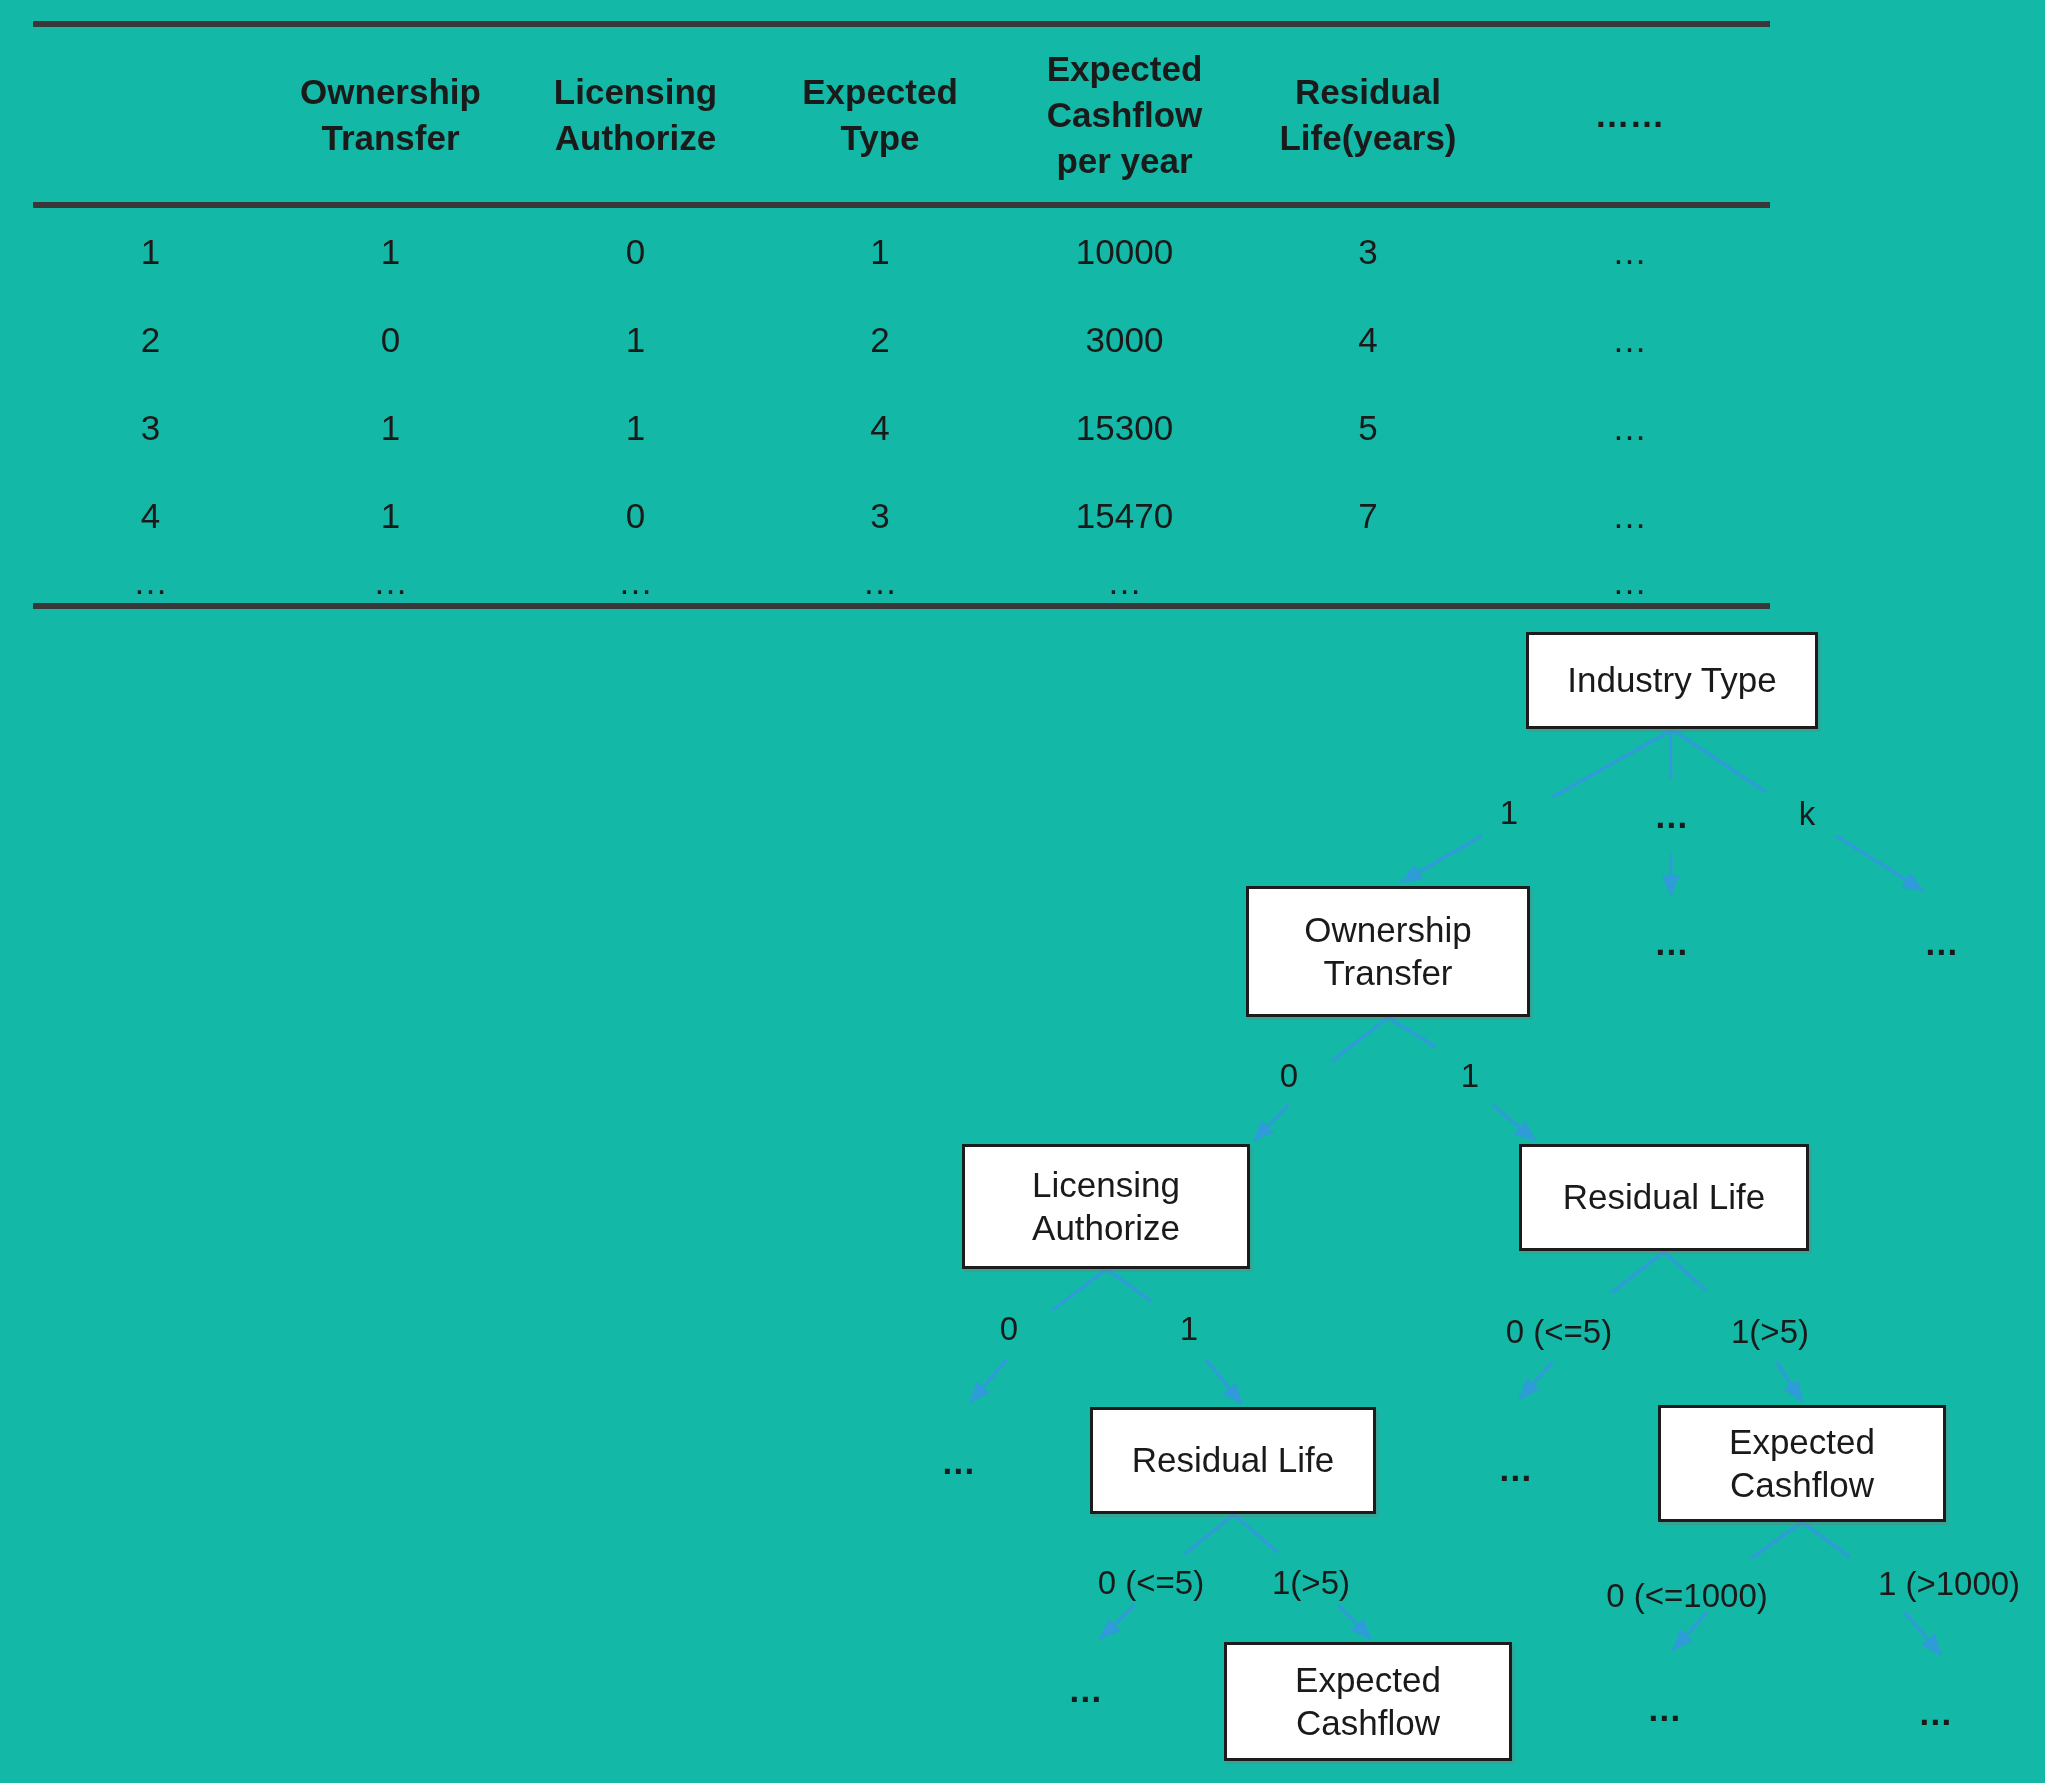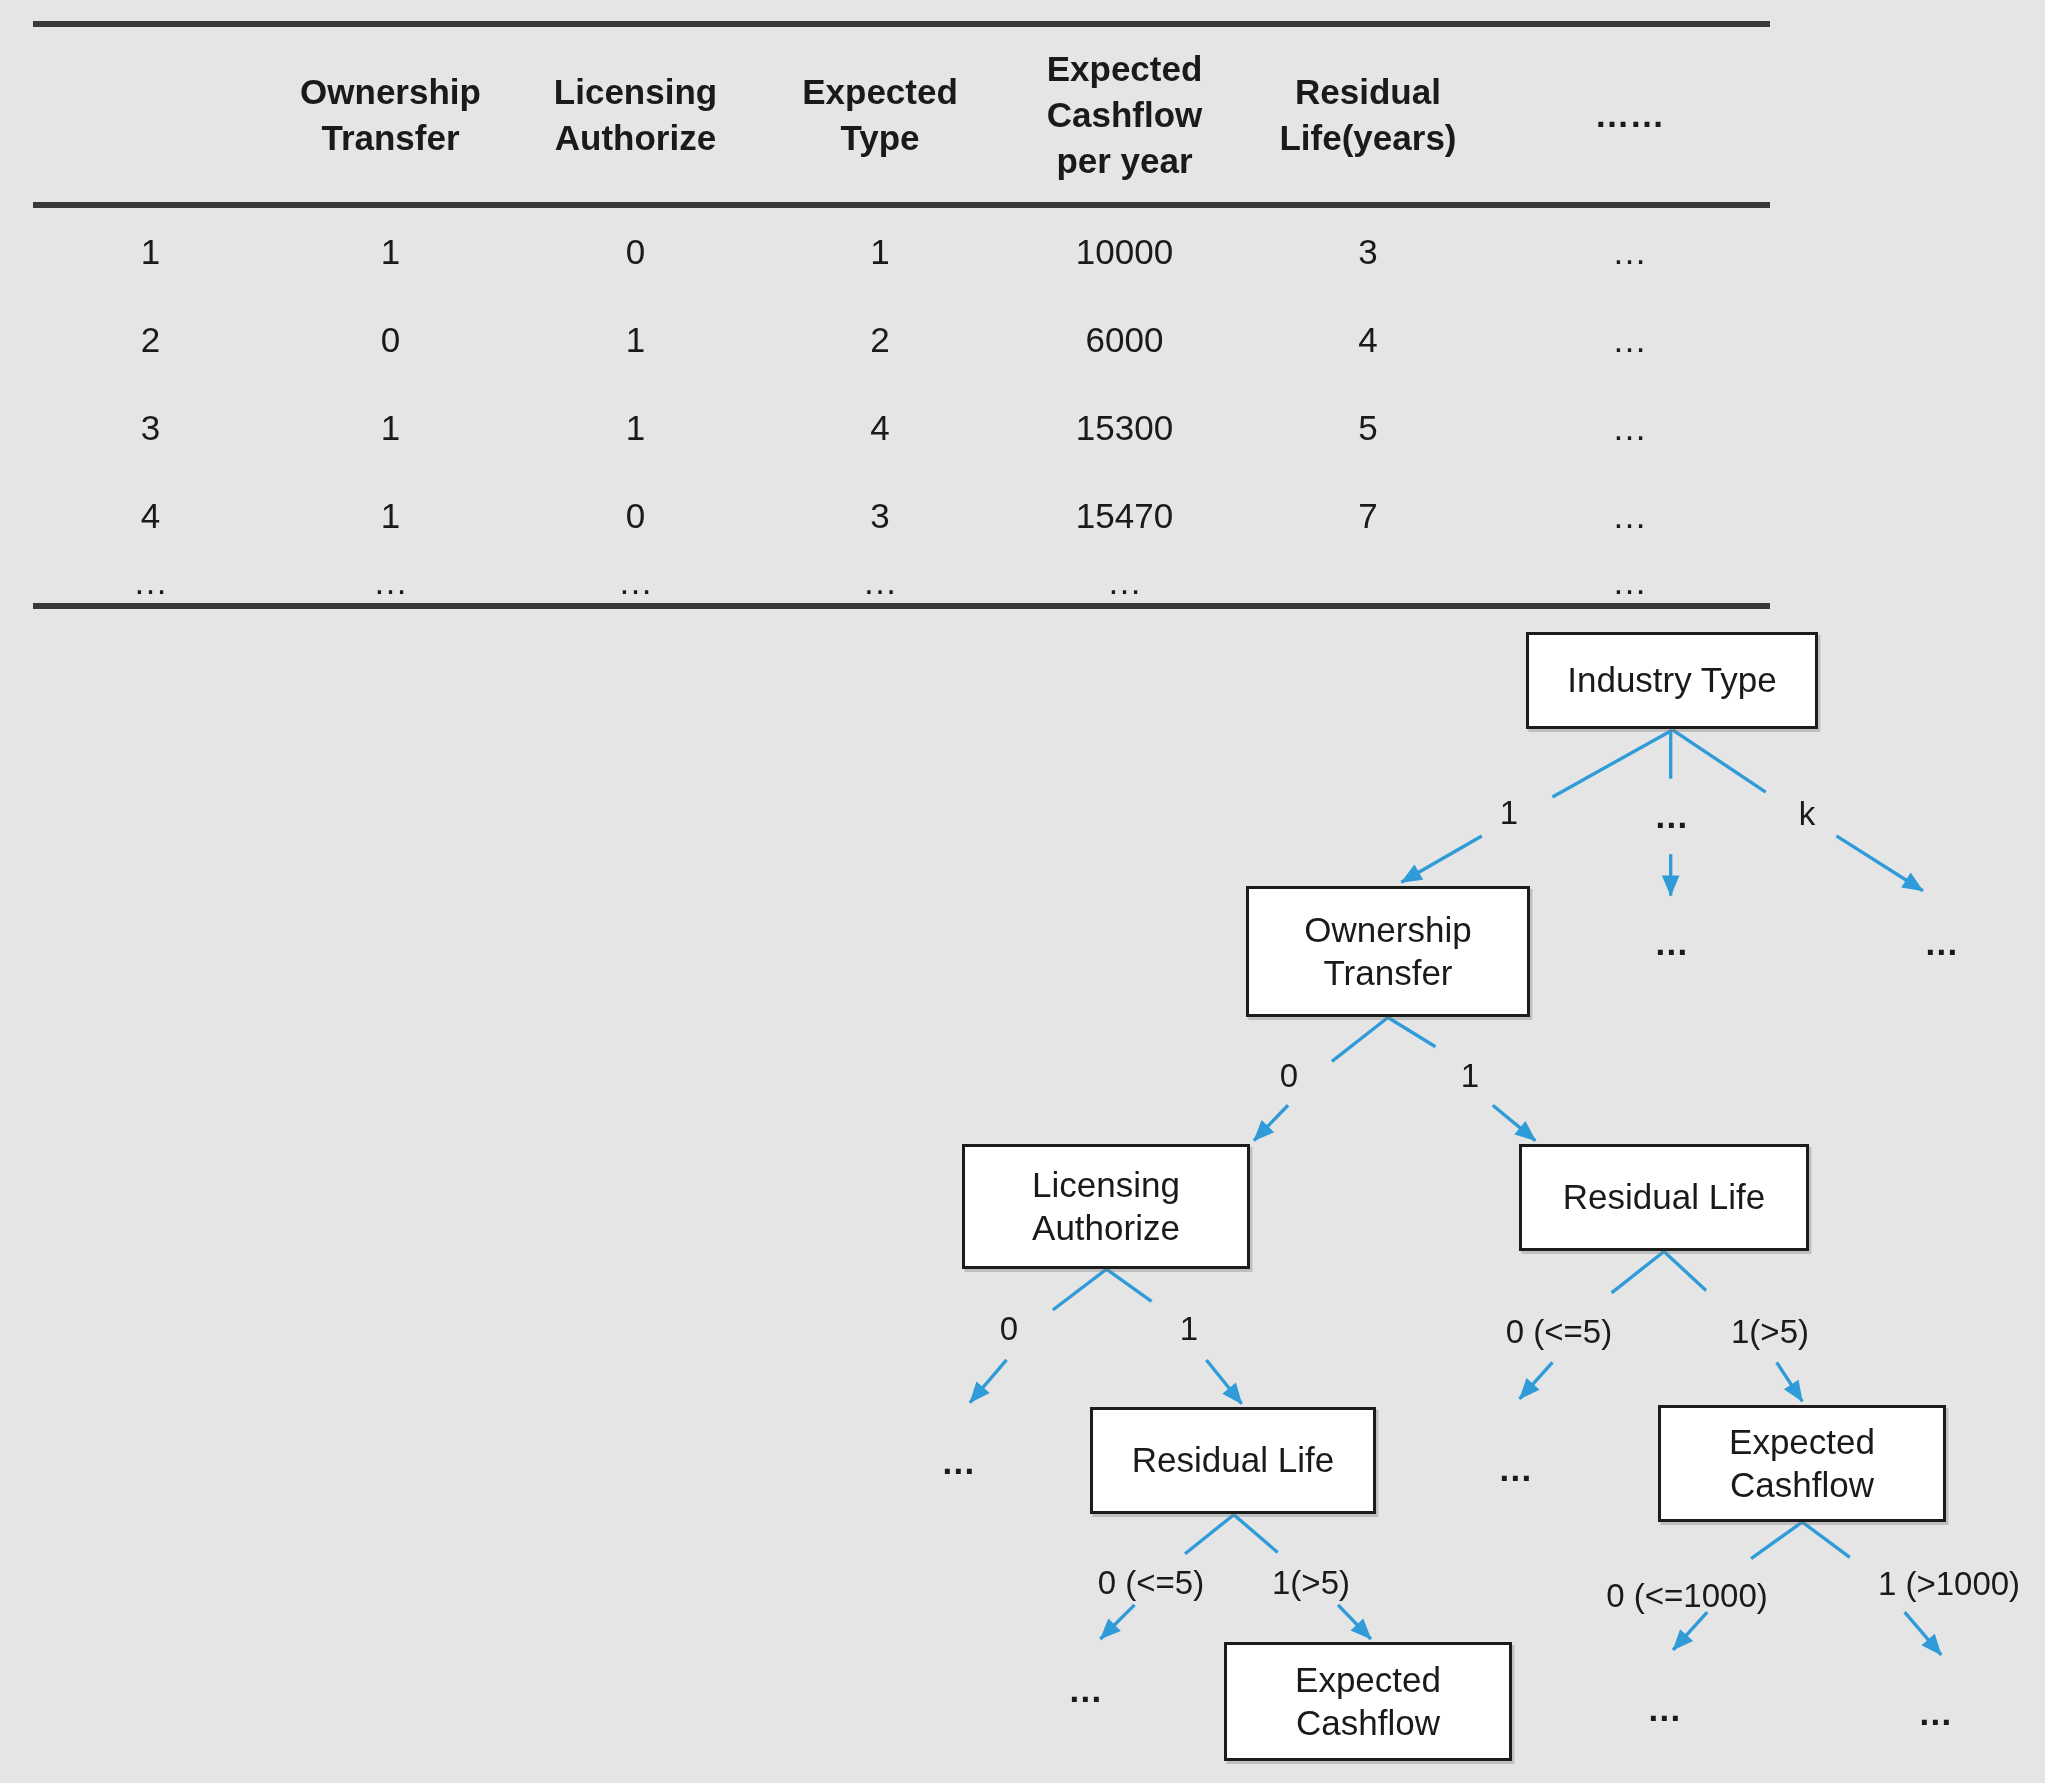--- a/index.html
+++ b/index.html
@@ -5,21 +5,21 @@
   :root{
     --arrow:#2f9bd8;
     --box-border:#1c1c1c;
     --text:#1a1a1a;
     --rule:#383838;
   }
   html,body{margin:0;padding:0;background:#ffffff;}
   .page{
     position:relative;
     width:2046px;height:1784px;
-    background:#e5e5e5;
+    background:#14b8a6;
     font-family:"Liberation Sans", sans-serif;
     color:var(--text,#1a1a1a);
     overflow:hidden;
   }
   
   .rtable{position:absolute;left:33px;top:21.3px;}
   table.sample{
     width:1737px;table-layout:fixed;border-collapse:collapse;
     border-top:6.1px solid var(--rule,#383838);
     border-bottom:6.7px solid var(--rule,#383838);
@@ -101,21 +101,21 @@
             <td>1</td>
             <td>10000</td>
             <td>3</td>
             <td>…</td>
           </tr>
           <tr class="datarow">
             <td>2</td>
             <td>0</td>
             <td>1</td>
             <td>2</td>
-            <td>6000</td>
+            <td>3000</td>
             <td>4</td>
             <td>…</td>
           </tr>
           <tr class="datarow">
             <td>3</td>
             <td>1</td>
             <td>1</td>
             <td>4</td>
             <td>15300</td>
             <td>5</td>

